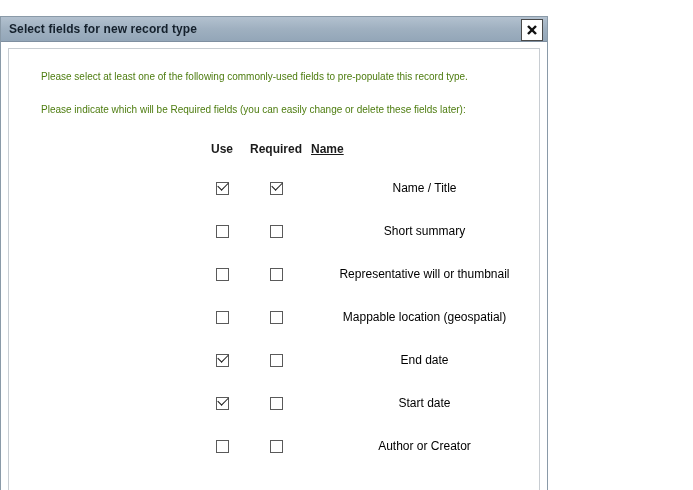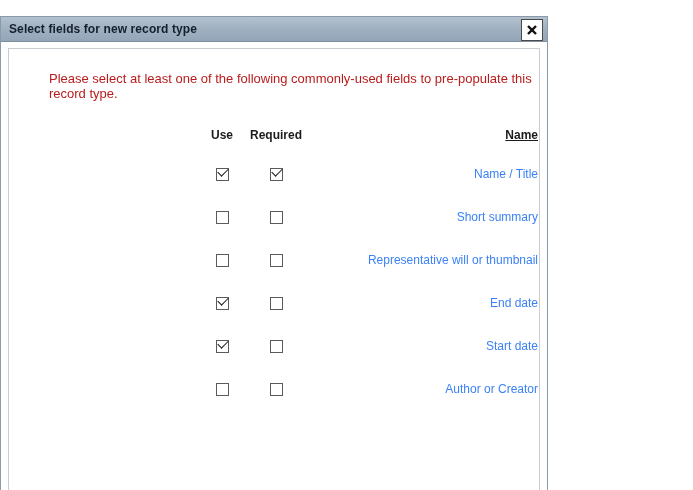--- a/index.html
+++ b/index.html
@@ -65,59 +65,59 @@
     top: 31px;
     right: 7px;
     bottom: 7px;
     background: #ffffff;
     border: 1px solid #c8cdd2;
     box-sizing: border-box;
     overflow: hidden;
   }
 
   .intro {
-    margin: 22px 0 0 40px;
-    font-size: 13px;
-    color: #b91c1c;
+    margin: 22px 0 0 32px;
+    font-size: 10px;
+    color: #4d7c0f;
   }
   .intro.second {
     margin-top: 22px;
   }
 
   .fields-table {
     margin: 26px 0 0 0;
     width: 100%;
     border-collapse: collapse;
   }
   .fields-table th {
     font-size: 12px;
     font-weight: bold;
     color: #1b1b1b;
     padding-bottom: 10px;
   }
   .fields-table th.name-head {
-    text-align: right;
+    text-align: left;
     padding-left: 4px;
     text-decoration: underline;
   }
   .col-spacer { width: 190px; }
   .col-use { width: 46px; }
   .col-req { width: 62px; }
   .col-name { width: auto; }
 
   .fields-table td {
     height: 41px;
     vertical-align: middle;
   }
   .cell-center { text-align: center; }
   .cell-name {
-    text-align: right;
+    text-align: center;
     padding-left: 4px;
     font-size: 12px;
-    color: #3b82f6;
+    color: #000000;
   }
 
   .checkbox {
     display: inline-block;
     width: 13px;
     height: 13px;
     box-sizing: border-box;
     border: 1px solid #5a5a5a;
     background: #ffffff;
     position: relative;
@@ -147,20 +147,21 @@
       <svg width="14" height="14" viewBox="0 0 14 14" aria-hidden="true">
         <line x1="3" y1="3" x2="11" y2="11" stroke="#111111" stroke-width="2.4"></line>
         <line x1="11" y1="3" x2="3" y2="11" stroke="#111111" stroke-width="2.4"></line>
       </svg>
     </div>
   </div>
 
   <div class="body-area">
 
     <div class="intro">Please select at least one of the following commonly-used fields to pre-populate this record type.</div>
+    <div class="intro second">Please indicate which will be Required fields (you can easily change or delete these fields later):</div>
 
     <table class="fields-table">
       <colgroup>
         <col class="col-spacer">
         <col class="col-use">
         <col class="col-req">
         <col class="col-name">
       </colgroup>
       <thead>
         <tr>
@@ -197,20 +198,30 @@
             <span class="checkbox"></span>
           </td>
           <td class="cell-center">
             <span class="checkbox"></span>
           </td>
           <td class="cell-name">Representative will or thumbnail</td>
         </tr>
         <tr>
           <td></td>
           <td class="cell-center">
+            <span class="checkbox"></span>
+          </td>
+          <td class="cell-center">
+            <span class="checkbox"></span>
+          </td>
+          <td class="cell-name">Mappable location (geospatial)</td>
+        </tr>
+        <tr>
+          <td></td>
+          <td class="cell-center">
             <span class="checkbox checked"></span>
           </td>
           <td class="cell-center">
             <span class="checkbox"></span>
           </td>
           <td class="cell-name">End date</td>
         </tr>
         <tr>
           <td></td>
           <td class="cell-center">

